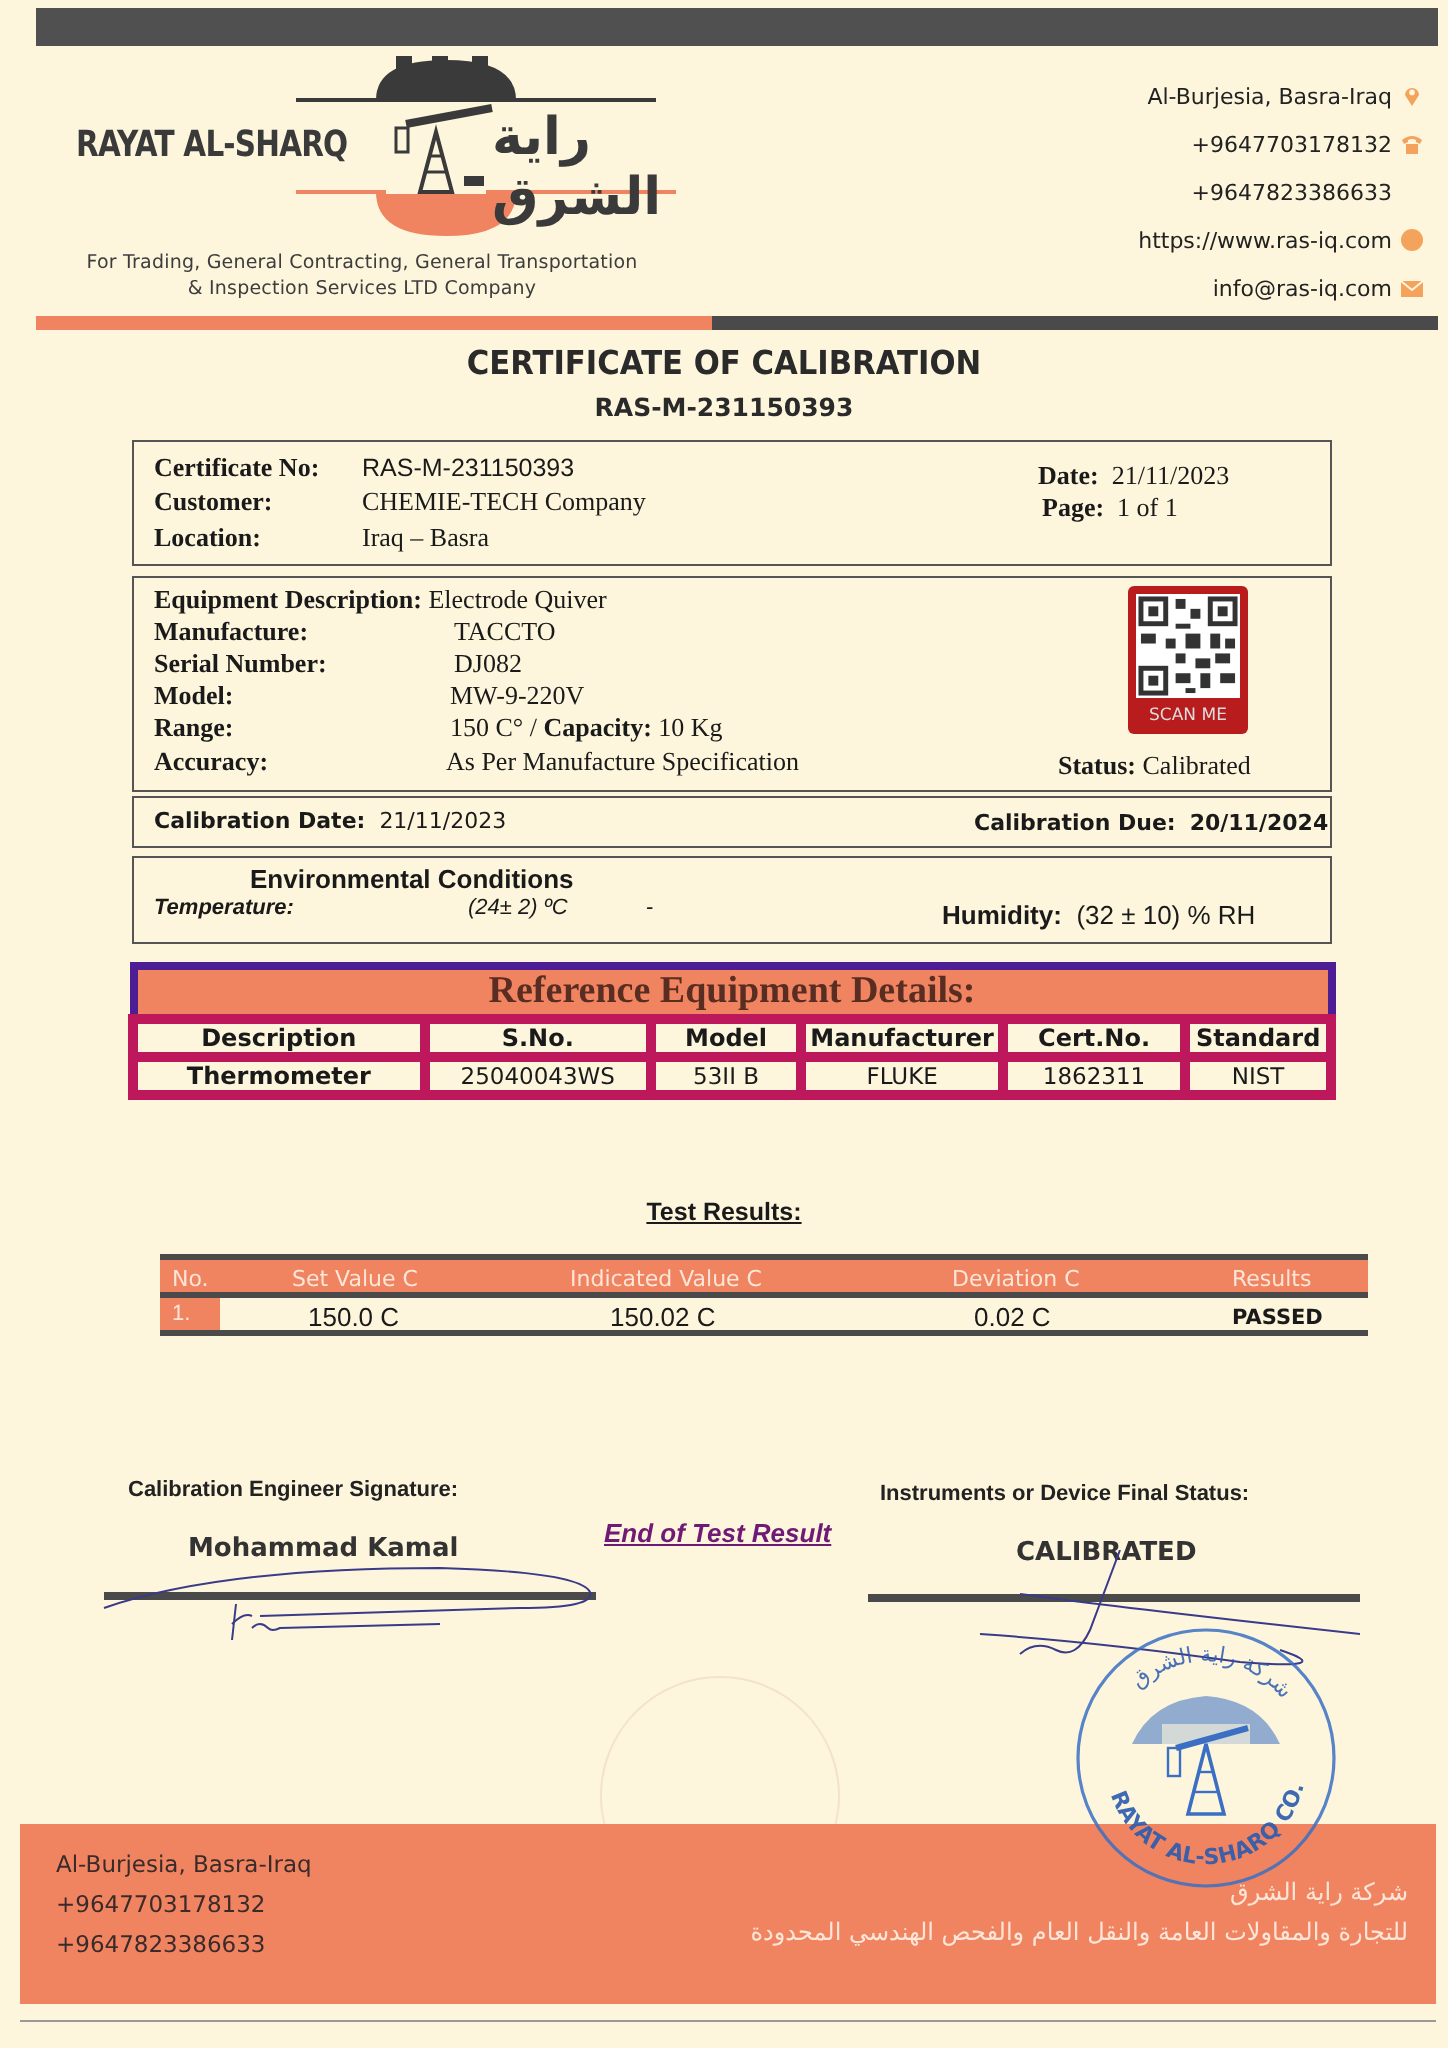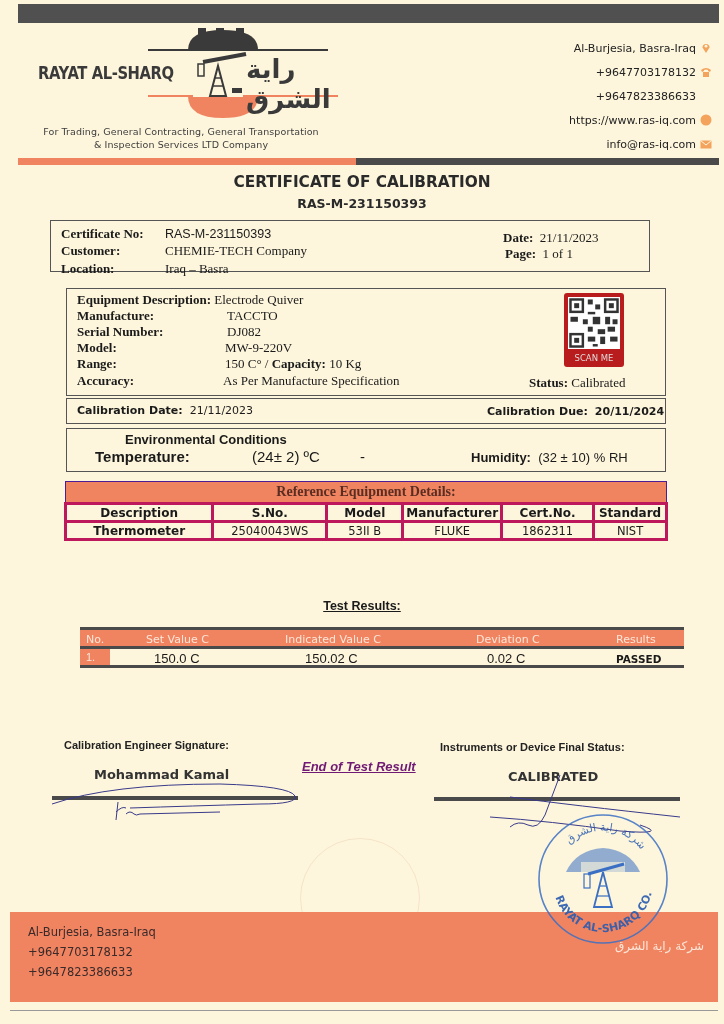--- a/index.html
+++ b/index.html
@@ -21,30 +21,30 @@
   .divider.orange { left: 18px; width: 338px; background: #f08461; }
   .divider.gray { left: 356px; width: 363px; background: #4a4a4a; }
 
   .cert-title { position: absolute; left: 0; width: 724px; top: 172px; text-align: center; font-family: "DejaVu Sans", sans-serif; font-weight: bold; font-size: 16.5px; color: #2a2a2a; transform: scaleX(0.93); }
   .cert-sub { position: absolute; left: 0; width: 724px; top: 196px; text-align: center; font-family: "DejaVu Sans", sans-serif; font-weight: bold; font-size: 12.5px; color: #2a2a2a; }
 
   .box { position: absolute; border: 1.3px solid #555; background: transparent; }
   .serif { font-family: "Liberation Serif", serif; }
   .lbl-b { font-weight: bold; }
 
-  .box1 { left: 50px; top: 220px; width: 600px; height: 52px; }
+  .box1 { left: 66px; top: 220px; width: 600px; height: 63px; }
   .box2 { left: 66px; top: 288px; width: 600px; height: 108px; }
   .box3 { left: 66px; top: 398px; width: 600px; height: 26px; }
   .box4 { left: 66px; top: 428px; width: 600px; height: 44px; }
 
   .row { position: absolute; font-size: 13px; white-space: nowrap; }
 
   .ref-table { position: absolute; left: 64px; top: 481px; width: 604px; border-collapse: collapse; font-size: 12px; }
-  .ref-table th.banner { background: #f08461; height: 22px; font-family: "Liberation Serif", serif; font-weight: bold; font-size: 14px; color: #5a2d22; border: 1px solid #4c1d95; }
-  .ref-table td { border: 3px solid #be185d; text-align: center; height: 18px; padding: 0 2px; font-family: "DejaVu Sans", sans-serif; }
+  .ref-table th.banner { background: #f08461; height: 22px; font-family: "Liberation Serif", serif; font-weight: bold; font-size: 19px; color: #5a2d22; border: 4px solid #4c1d95; }
+  .ref-table td { border: 5px solid #be185d; text-align: center; height: 18px; padding: 0 2px; font-family: "DejaVu Sans", sans-serif; }
   .ref-table tr.hdr td { font-weight: bold; font-size: 12px; }
   .ref-table tr.val td { font-size: 11.5px; }
 
   .test-title { position: absolute; left: 0; width: 724px; top: 599px; text-align: center; font-weight: bold; font-size: 12.5px; text-decoration: underline; }
   .test-table { position: absolute; left: 80px; top: 627px; width: 604px; }
   .test-hdr { position: relative; height: 22px; background: #f08461; border-top: 3px solid #4a4a4a; border-bottom: 3px solid #4a4a4a; color: #fde6d8; font-size: 11px; font-family: "DejaVu Sans", sans-serif; }
   .test-hdr span, .test-row span { position: absolute; top: 3px; white-space: nowrap; }
   .test-row { position: relative; height: 19px; border-bottom: 3px solid #4a4a4a; font-size: 13px; }
   .test-row .no-cell { position: absolute; left: 0; top: 0; width: 30px; height: 16px; background: #f08461; color: #fde6d8; font-size: 11px; padding: 2px 0 0 6px; }
 
@@ -206,21 +206,21 @@
   <div class="row" style="left:10px; top:5px; font-size:11px;">
     <span class="lbl-b">Calibration Date:</span>&nbsp;&nbsp;<span>21/11/2023</span>
   </div>
   <div class="row" style="left:420px; top:6px; font-size:11px;">
     <span class="lbl-b">Calibration Due:</span>&nbsp;&nbsp;<span class="lbl-b">20/11/2024</span>
   </div>
 </div>
 
 <div class="box box4">
   <div class="row lbl-b" style="left:10px; top:3px; font-size:13px;padding-left:48px;">Environmental Conditions</div>
-  <div class="row" style="left:28px; top:19px; font-size:15px;">
+  <div class="row" style="left:10px; top:19px; font-size:11px;font-style:italic;">
     <span class="lbl-b" style="display:inline-block;width:157px;">Temperature:</span><span>(24± 2) ºC</span>
     <span style="display:inline-block; margin-left:36px;">-</span>
   </div>
   <div class="row" style="left:404px; top:21px; font-size:13px;">
     <span class="lbl-b">Humidity:</span>&nbsp;&nbsp;<span>(32 ± 10) % RH</span>
   </div>
 </div>
 
 <table class="ref-table">
   <tbody>
@@ -287,20 +287,21 @@
 <div class="watermark"></div>
 
 <div class="footer">
   <div class="footer-left">
     <div>Al-Burjesia, Basra-Iraq</div>
     <div>+9647703178132</div>
     <div>+9647823386633</div>
   </div>
   <div class="footer-right">
     <div>شركة راية الشرق</div>
+    <div>للتجارة والمقاولات العامة والنقل العام والفحص الهندسي المحدودة</div>
   </div>
 </div>
 <div class="bottom-line"></div>
 
 <svg class="stamp" viewBox="0 0 135 135">
   <circle cx="67" cy="67" r="64" fill="none" stroke="#3a6fc4" stroke-width="1.6" opacity="0.85"></circle>
   <path d="M30 60 Q40 38 67 36 Q94 38 104 60" fill="#3a6fc4" opacity="0.55"></path>
   <rect x="45" y="50" width="44" height="40" fill="#fdf6dc" opacity="0.6"></rect>
   <line x1="52" y1="62" x2="88" y2="52" stroke="#3a6fc4" stroke-width="3"></line>
   <path d="M58 95 L67 60 L76 95 Z" fill="none" stroke="#3a6fc4" stroke-width="1.8"></path>

